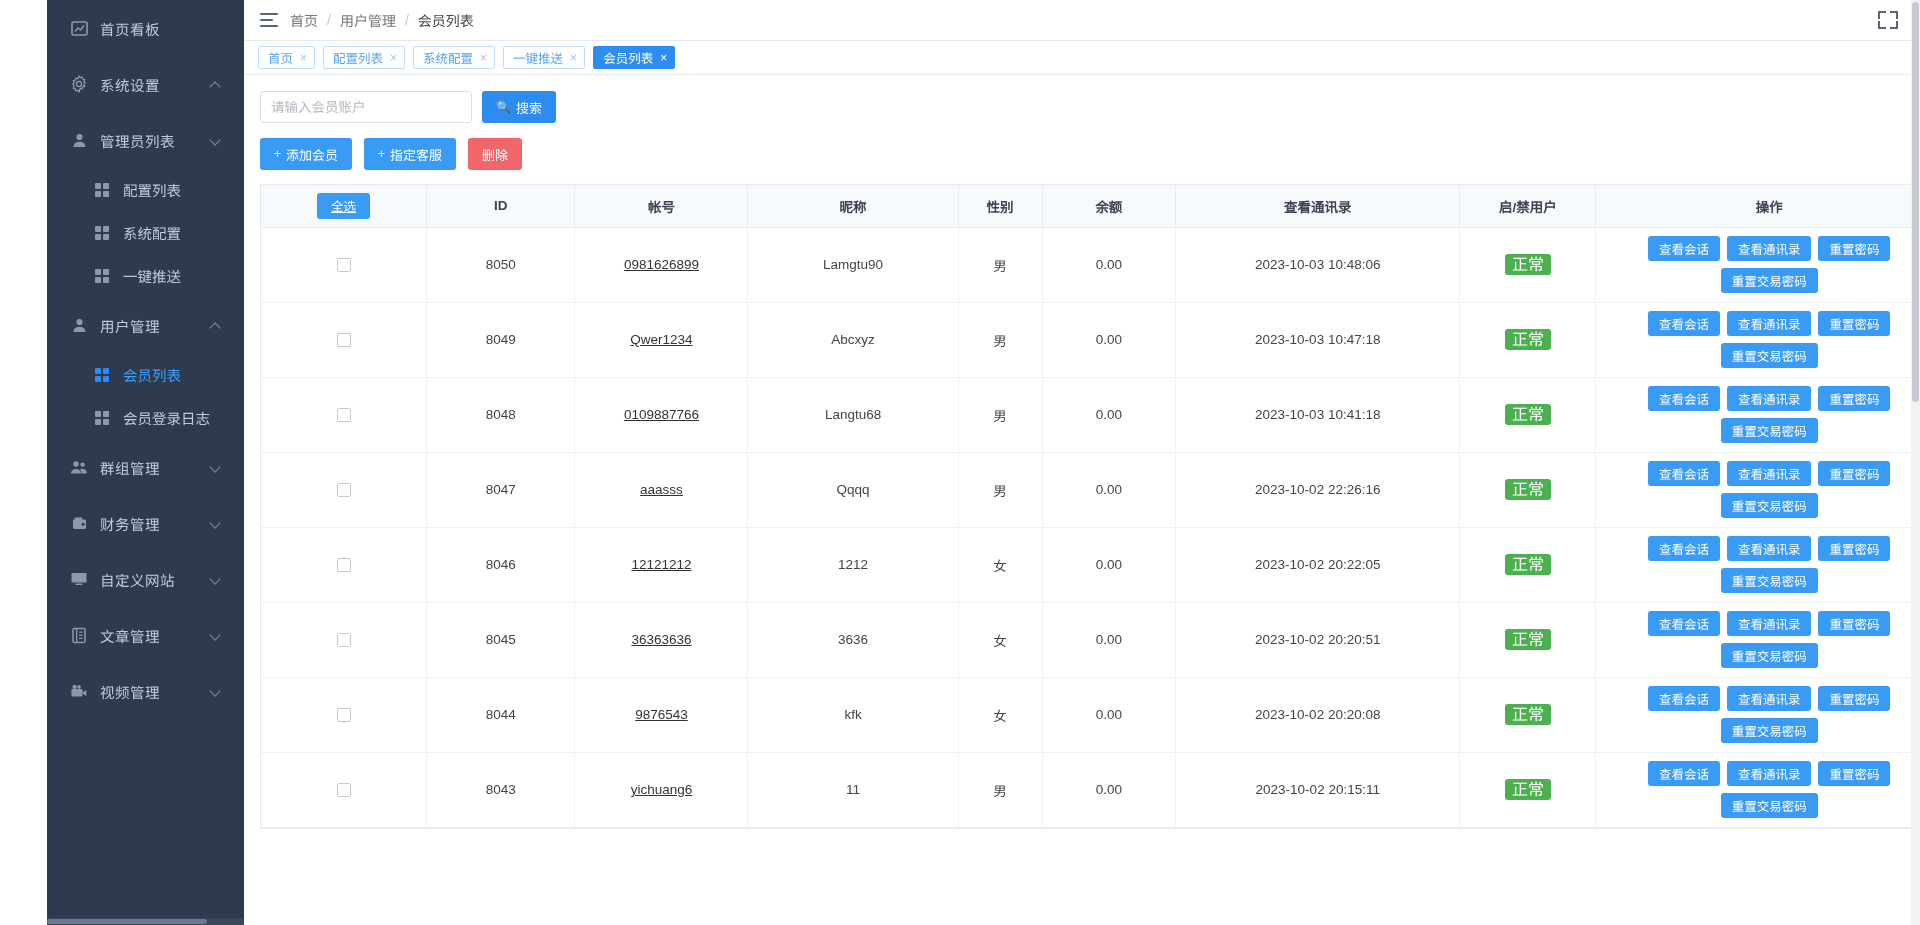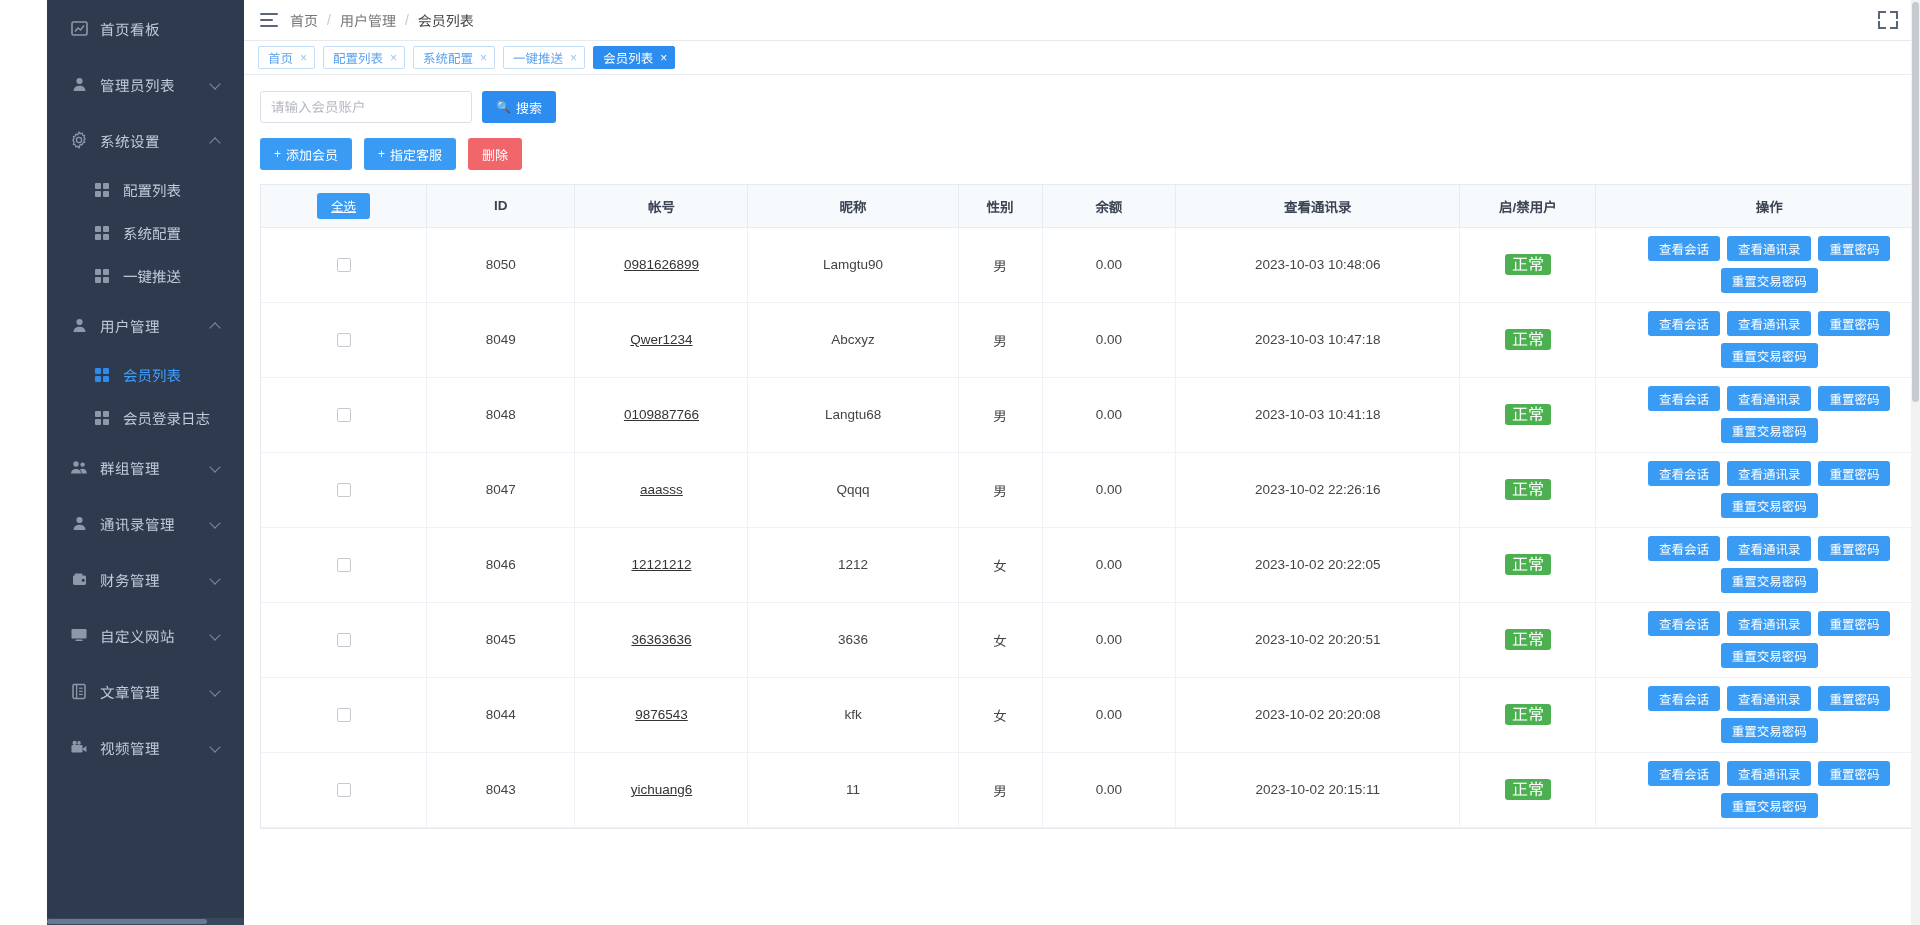--- a/index.html
+++ b/index.html
@@ -215,38 +215,38 @@
         <svg width="17" height="17" viewBox="0 0 17 17">
             <rect x="1" y="2" width="15" height="13" rx="1.5" fill="none" stroke="#8d99ab" stroke-width="1.6"></rect>
             <polyline points="4,11.5 7,8 9.5,10 13,5.5" fill="none" stroke="#8d99ab" stroke-width="1.5"></polyline>
           </svg>
       </span>
       <span class="label">首页看板</span>
     </div>
 
     <div class="nav-item">
       <span class="ico">
+        <svg width="18" height="18" viewBox="0 0 18 18">
+            <path d="M9 1.2l1.3 1.5 1.9-.5.5 1.9 1.9.6-.7 1.8 1.2 1.5-1.2 1.5.7 1.8-1.9.6-.5 1.9-1.9-.5L9 16.8l-1.3-1.5-1.9.5-.5-1.9-1.9-.6.7-1.8L2.9 9l1.2-1.5-.7-1.8 1.9-.6.5-1.9 1.9.5z" fill="none" stroke="#8d99ab" stroke-width="1.3"></path>
+            <circle cx="9" cy="9" r="2.6" fill="none" stroke="#8d99ab" stroke-width="1.3"></circle>
+          </svg>
+      </span>
+      <span class="label">系统设置</span>
+      <span class="arrow up"></span>
+    </div>
+
+    <div class="nav-item">
+      <span class="ico">
         <svg width="17" height="17" viewBox="0 0 17 17">
             <circle cx="8.5" cy="5" r="3.1" fill="#8d99ab"></circle>
             <path d="M2.6 15c0-3.3 2.6-5.2 5.9-5.2s5.9 1.9 5.9 5.2z" fill="#8d99ab"></path>
           </svg>
       </span>
       <span class="label">管理员列表</span>
       <span class="arrow"></span>
-    </div>
-
-    <div class="nav-item">
-      <span class="ico">
-        <svg width="18" height="18" viewBox="0 0 18 18">
-            <path d="M9 1.2l1.3 1.5 1.9-.5.5 1.9 1.9.6-.7 1.8 1.2 1.5-1.2 1.5.7 1.8-1.9.6-.5 1.9-1.9-.5L9 16.8l-1.3-1.5-1.9.5-.5-1.9-1.9-.6.7-1.8L2.9 9l1.2-1.5-.7-1.8 1.9-.6.5-1.9 1.9.5z" fill="none" stroke="#8d99ab" stroke-width="1.3"></path>
-            <circle cx="9" cy="9" r="2.6" fill="none" stroke="#8d99ab" stroke-width="1.3"></circle>
-          </svg>
-      </span>
-      <span class="label">系统设置</span>
-      <span class="arrow up"></span>
     </div>
 
     <div class="sub-item">
       <span class="grid-ico">
           <i></i>
           <i></i>
           <i></i>
           <i></i>
         </span>
       <span>配置列表</span>
@@ -306,30 +306,20 @@
             <circle cx="6" cy="5" r="2.7" fill="#8d99ab"></circle>
             <circle cx="12.6" cy="5.6" r="2.2" fill="#8d99ab"></circle>
             <path d="M1 14.6c0-2.9 2.2-4.6 5-4.6s5 1.7 5 4.6z" fill="#8d99ab"></path>
             <path d="M11.6 14.6c0-2.2-.7-3.4-1.7-4.2.8-.4 1.7-.6 2.7-.6 2.3 0 4.2 1.4 4.2 4.8z" fill="#8d99ab"></path>
           </svg>
       </span>
       <span class="label">群组管理</span>
       <span class="arrow"></span>
     </div>
 
-    <div class="nav-item">
-      <span class="ico">
-        <svg width="17" height="17" viewBox="0 0 17 17">
-            <circle cx="8.5" cy="5" r="3.1" fill="#8d99ab"></circle>
-            <path d="M2.6 15c0-3.3 2.6-5.2 5.9-5.2s5.9 1.9 5.9 5.2z" fill="#8d99ab"></path>
-          </svg>
-      </span>
-      <span class="label">通讯录管理</span>
-      <span class="arrow"></span>
-    </div>
 
     <div class="nav-item">
       <span class="ico">
         <svg width="17" height="17" viewBox="0 0 17 17">
             <rect x="2" y="4.5" width="13" height="9.5" rx="1.4" fill="#8d99ab"></rect>
             <rect x="3.5" y="2.5" width="8" height="2.4" rx="1" fill="#8d99ab"></rect>
             <circle cx="12.2" cy="9.3" r="1.5" fill="#2e3a4e"></circle>
           </svg>
       </span>
       <span class="label">财务管理</span>

